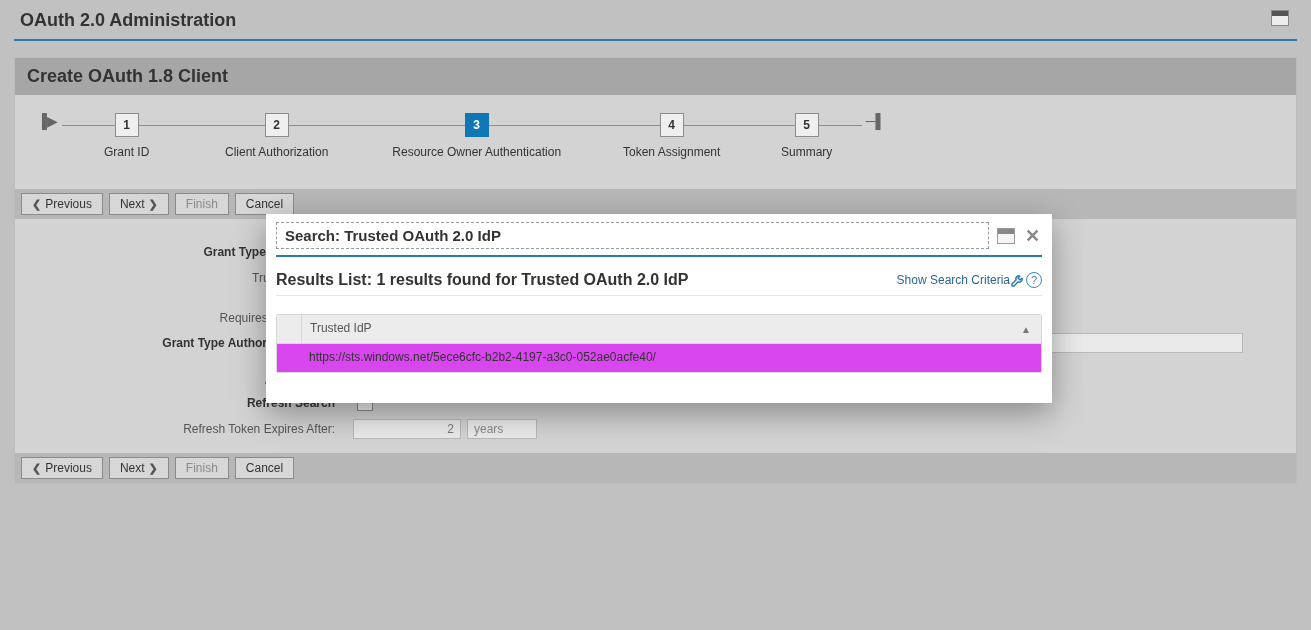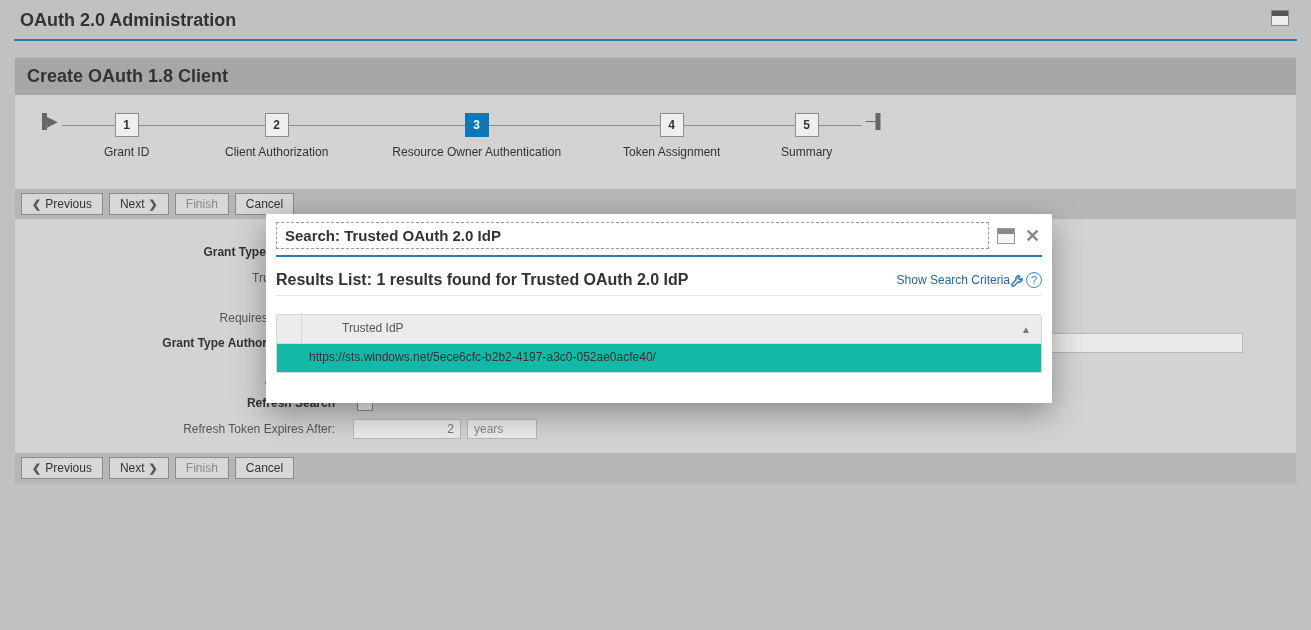--- a/index.html
+++ b/index.html
@@ -247,32 +247,31 @@
     margin-top: 18px;
     border: 1px solid #d7d7d7;
     border-radius: 2px;
   }
   .result-thead {
     display: flex;
     background: #ececec;
     border-bottom: 1px solid #d7d7d7;
     font-size: 12px;
     color: #555;
-    gap: 32px;
   }
   .th-spacer { width: 24px; border-right: 1px solid #d7d7d7; height: 28px; }
   .th-name { flex: 1; padding: 6px 8px; }
   .th-sort {
     width: 30px;
     display: flex; align-items: center; justify-content: center;
     font-size: 10px; color: #777;
   }
   .result-row {
     display: flex;
-    background: #14b8a6;
+    background: #d946ef;
     font-size: 12px;
     color: #333;
   }
   .td-spacer { width: 24px; height: 28px; }
   .td-name { flex: 1; padding: 6px 8px; }
 </style>
 </head>
 <body>
 
 <div class="page">

